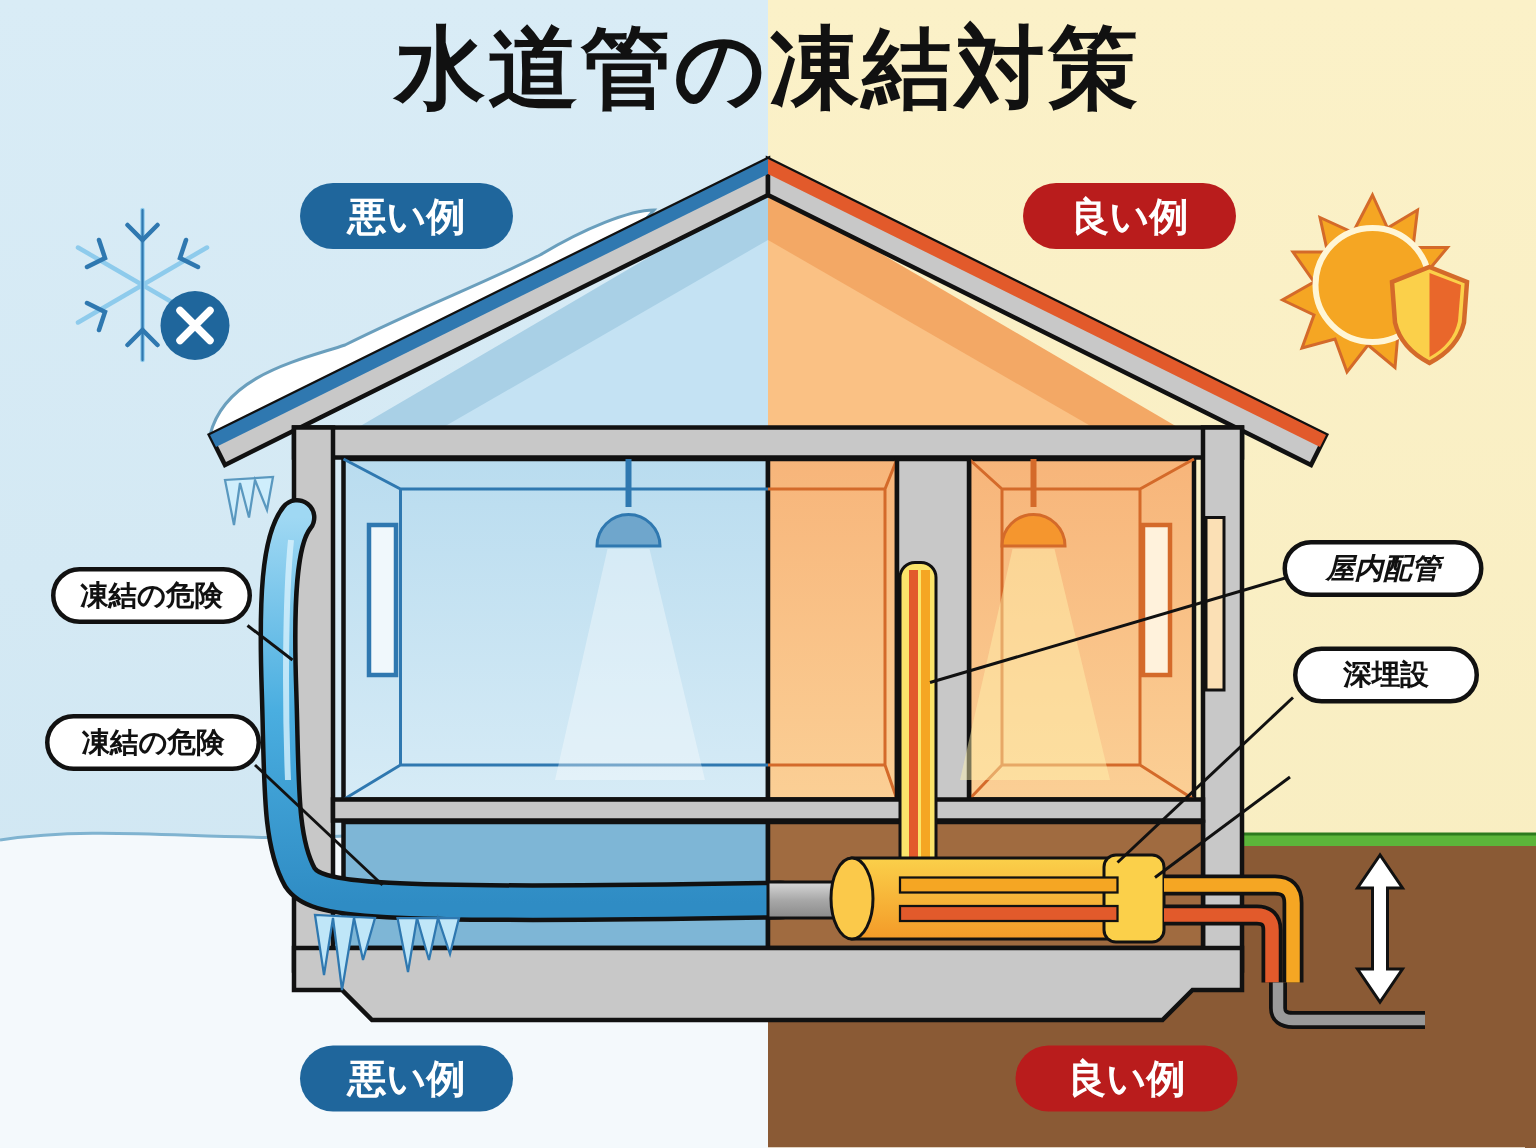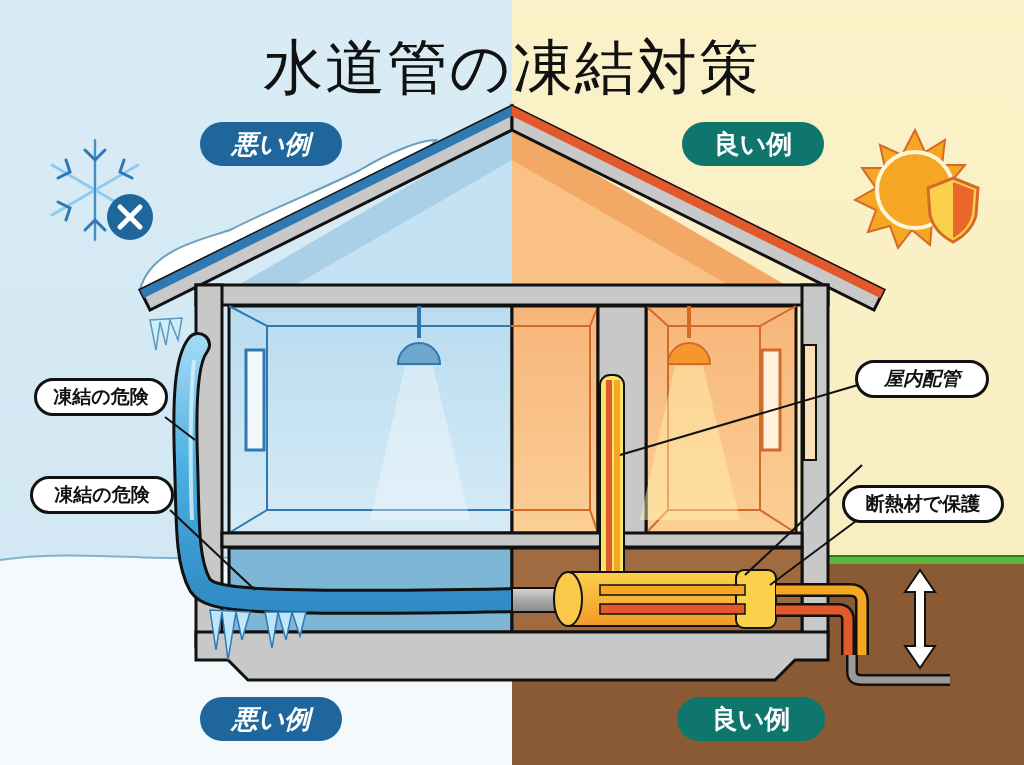--- a/index.html
+++ b/index.html
@@ -1,21 +1,21 @@
 <!DOCTYPE html>
 <html><head>
 <meta charset="utf-8">
 <style>
   html, body { margin:0; padding:0; }
   body { width:1024px; height:765px; overflow:hidden; position:relative; font-family:"DejaVu Sans", sans-serif; }
   #stage { position:absolute; left:0; top:0; width:1024px; height:765px; }
-  .title { position:absolute; left:0; top:28px; width:1024px; text-align:center; font-size:60px; font-weight:normal; color:#111; letter-spacing:2px; font-family:"DejaVu Sans", sans-serif; }
+  .title { position:absolute; left:0; top:6px; width:1024px; text-align:center; font-size:60px; font-weight:bold; color:#111; letter-spacing:2px; font-family:"DejaVu Sans", sans-serif; }
   .pill { position:absolute; height:44px; border-radius:22px; color:#fff; font-size:26px; font-weight:bold; display:flex; align-items:center; justify-content:center; font-family:"DejaVu Sans", sans-serif; }
-  .pill.bad { background:#1f669c;font-style:italic; }
-  .pill.good { background:#0f766e; }
+  .pill.bad { background:#1f669c; }
+  .pill.good { background:#b91c1c; }
   .callout { position:absolute; height:38px; border:3px solid #111; border-radius:20px; background:#fff; font-size:19px; font-weight:bold; color:#111; display:flex; align-items:center; justify-content:center; box-sizing:border-box; padding:0 12px; white-space:nowrap; font-family:"DejaVu Sans", sans-serif; }
 </style>
 </head>
 <body>
 
 <div id="stage">
 <svg width="1024" height="765" viewBox="0 0 1024 765" xmlns="http://www.w3.org/2000/svg">
   <defs>
     <linearGradient id="bgBad" x1="0" y1="0" x2="0" y2="1">
       <stop offset="0" stop-color="#d9ecf6"></stop>
@@ -173,14 +173,14 @@
 <div class="title">水道管の凍結対策</div>
 
 <div class="pill bad" style="left:200px;top:122px;width:142px;">悪い例</div>
 <div class="pill good" style="left:682px;top:122px;width:142px;">良い例</div>
 <div class="pill bad" style="left:200px;top:697px;width:142px;">悪い例</div>
 <div class="pill good" style="left:677px;top:697px;width:148px;">良い例</div>
 
 <div class="callout" style="left:34px;top:378px;width:134px;">凍結の危険</div>
 <div class="callout" style="left:30px;top:476px;width:144px;text-align:center;">凍結の危険</div>
 <div class="callout" style="left:855px;top:360px;width:134px;font-style:italic;">屋内配管</div>
-<div class="callout" style="left:842px;top:485px;width:162px;">断熱材で保護</div>
+<div class="callout" style="left:862px;top:431px;width:124px;">深埋設</div>
 </div>
 
 </body></html>

